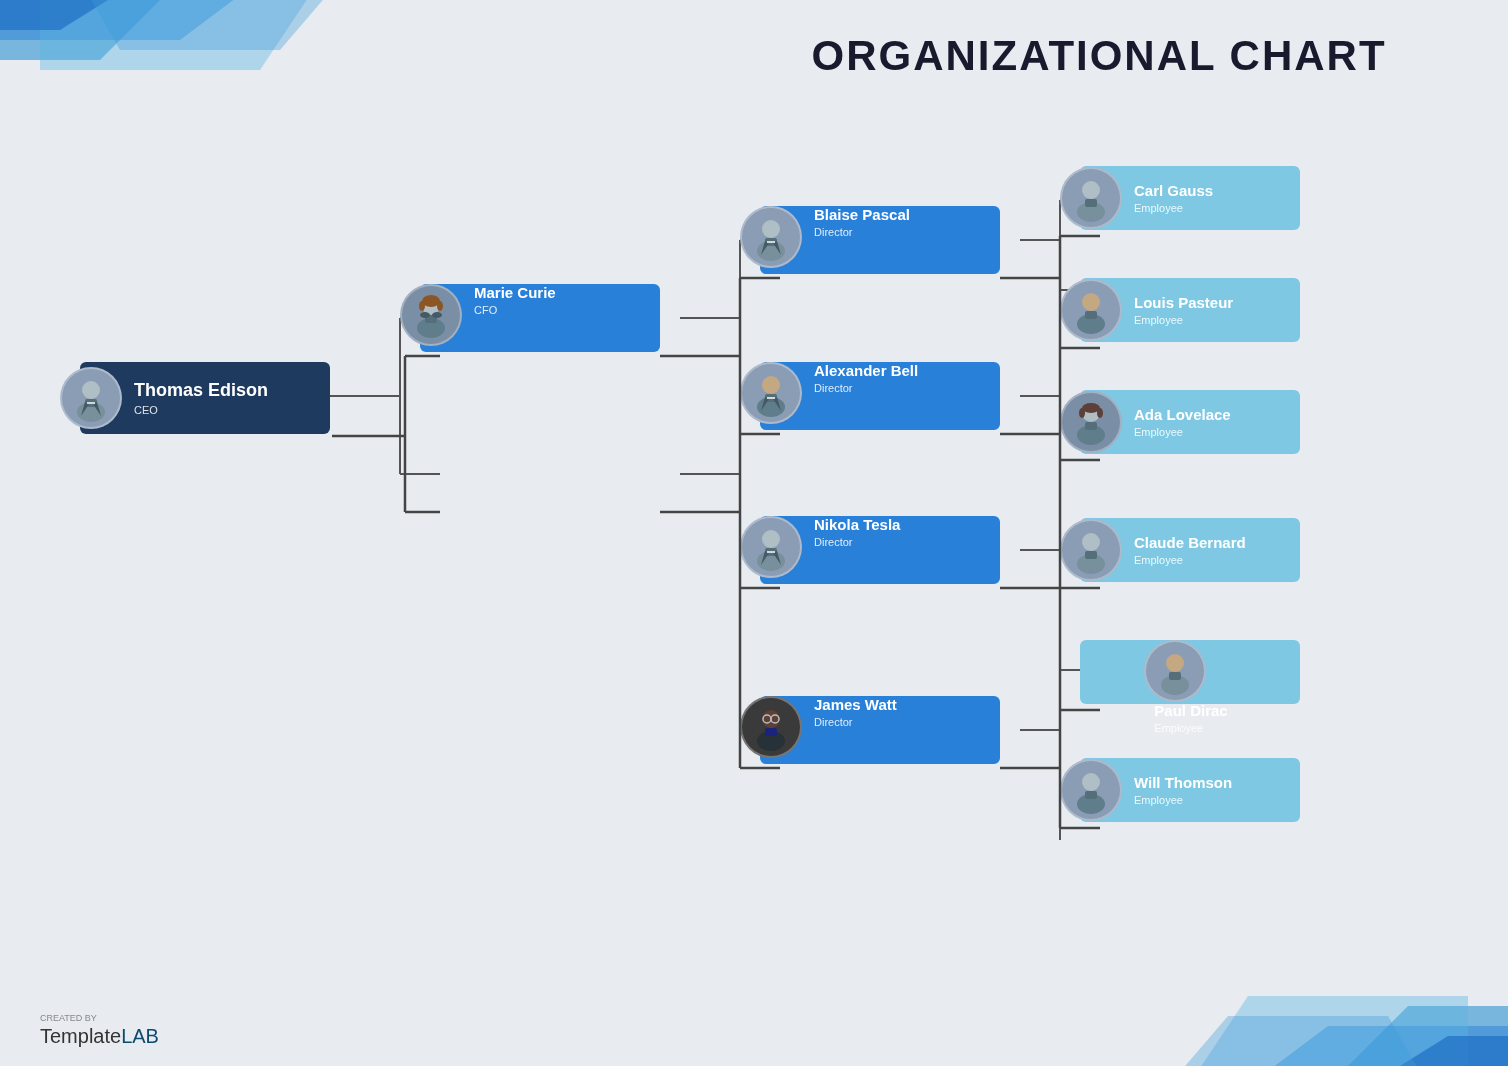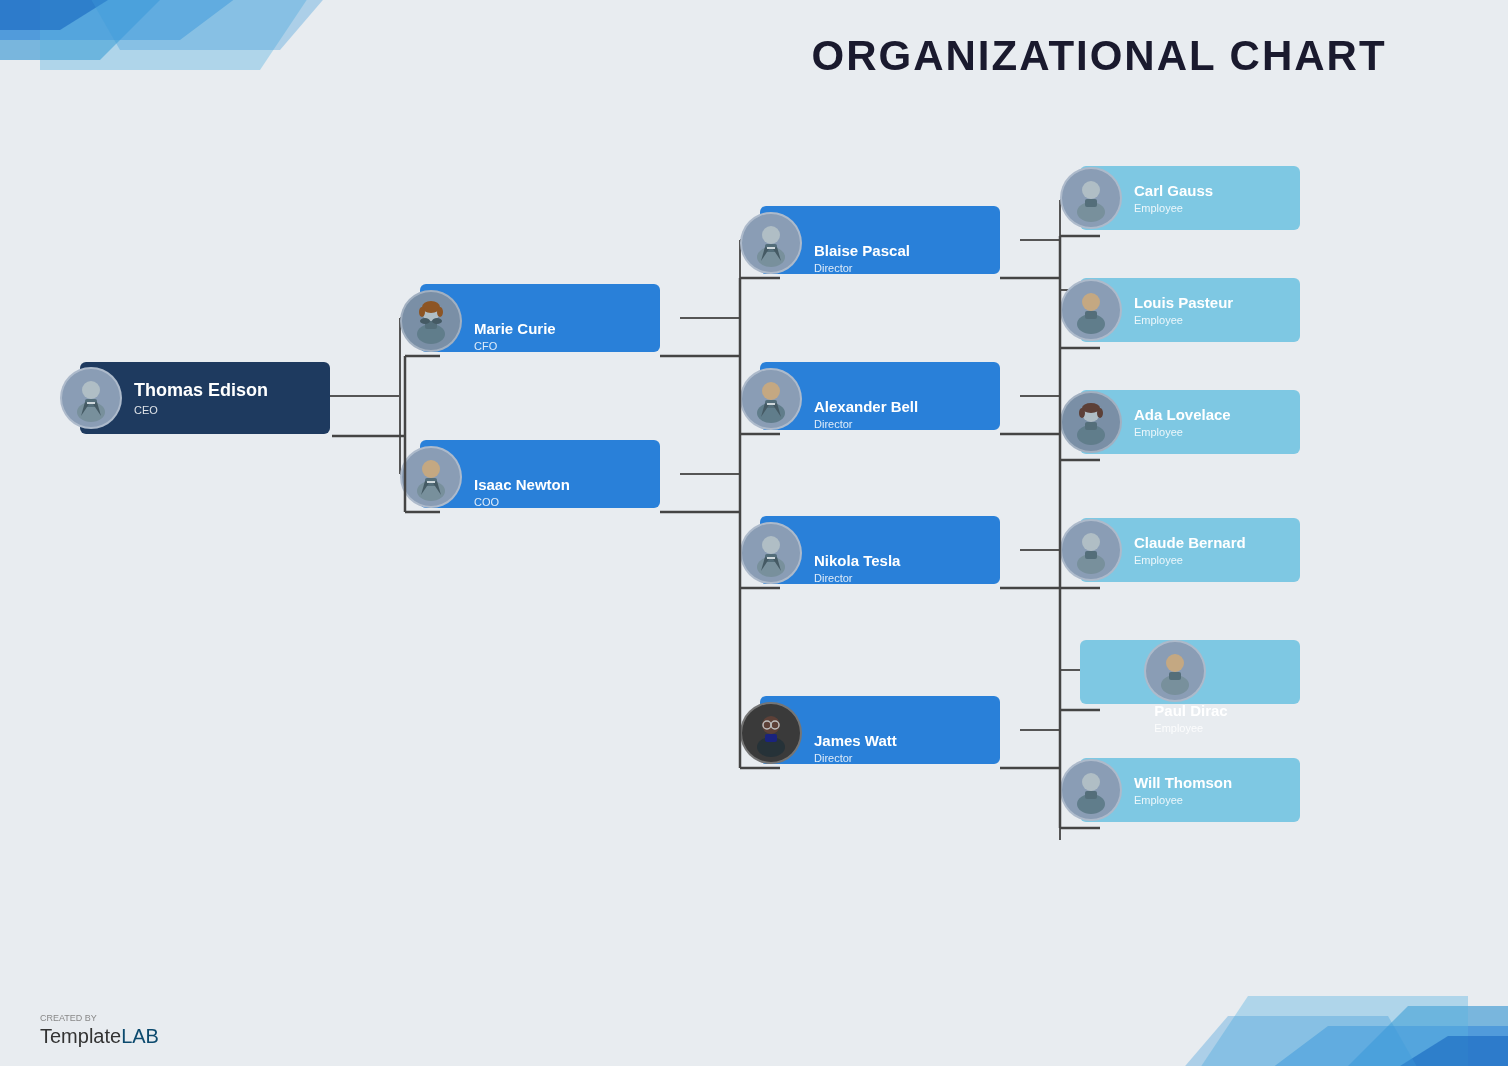--- a/index.html
+++ b/index.html
@@ -58,21 +58,21 @@
       border-radius: 6px;
       display: flex;
       align-items: center;
       color: white;
       position: absolute;
     }
     .node-blue {
       background: #2980d9;
       border-radius: 6px;
       display: flex;
-      align-items: flex-end;
+      align-items: flex-start;
       color: white;
       position: absolute;
     }
     .node-light {
       background: #7ec8e3;
       border-radius: 6px;
       display: flex;
       align-items: center;
       color: white;
       position: absolute;
@@ -257,36 +257,20 @@
         <ellipse cx="15" cy="15" rx="3" ry="5" fill="#8d5524"></ellipse>
         <ellipse cx="33" cy="15" rx="3" ry="5" fill="#8d5524"></ellipse>
       </svg>
     </div>
     <div class="node-text">
       <div class="node-name-sm">Marie Curie</div>
       <div class="node-role">CFO</div>
     </div>
   </div>
 
-  <div class="node-blue" style="left:380px; top:330px; width:240px; height:68px; padding-right:12px;">
-    <div class="node-avatar">
-      <svg class="person-svg" viewBox="0 0 48 48" xmlns="http://www.w3.org/2000/svg">
-        <circle cx="24" cy="16" r="9" fill="#c4a882"></circle>
-        <ellipse cx="24" cy="38" rx="14" ry="10" fill="#78909c"></ellipse>
-        <rect x="18" y="25" width="12" height="8" fill="#546e7a" rx="2"></rect>
-        <polygon points="18,28 14,42 22,30" fill="#455a64"></polygon>
-        <polygon points="30,28 34,42 26,30" fill="#455a64"></polygon>
-        <rect x="20" y="28" width="8" height="2" fill="#cfd8dc"></rect>
-      </svg>
-    </div>
-    <div class="node-text">
-      <div class="node-name-sm">Isaac Newton</div>
-      <div class="node-role">COO</div>
-    </div>
-  </div>
 
   <div class="node-blue" style="left:720px; top:96px; width:240px; height:68px; padding-right:12px;">
     <div class="node-avatar">
       <svg class="person-svg" viewBox="0 0 48 48" xmlns="http://www.w3.org/2000/svg">
         <circle cx="24" cy="16" r="9" fill="#b0bec5"></circle>
         <ellipse cx="24" cy="38" rx="14" ry="10" fill="#78909c"></ellipse>
         <rect x="18" y="25" width="12" height="8" fill="#546e7a" rx="2"></rect>
         <polygon points="18,28 14,42 22,30" fill="#455a64"></polygon>
         <polygon points="30,28 34,42 26,30" fill="#455a64"></polygon>
         <rect x="20" y="28" width="8" height="2" fill="#cfd8dc"></rect>

